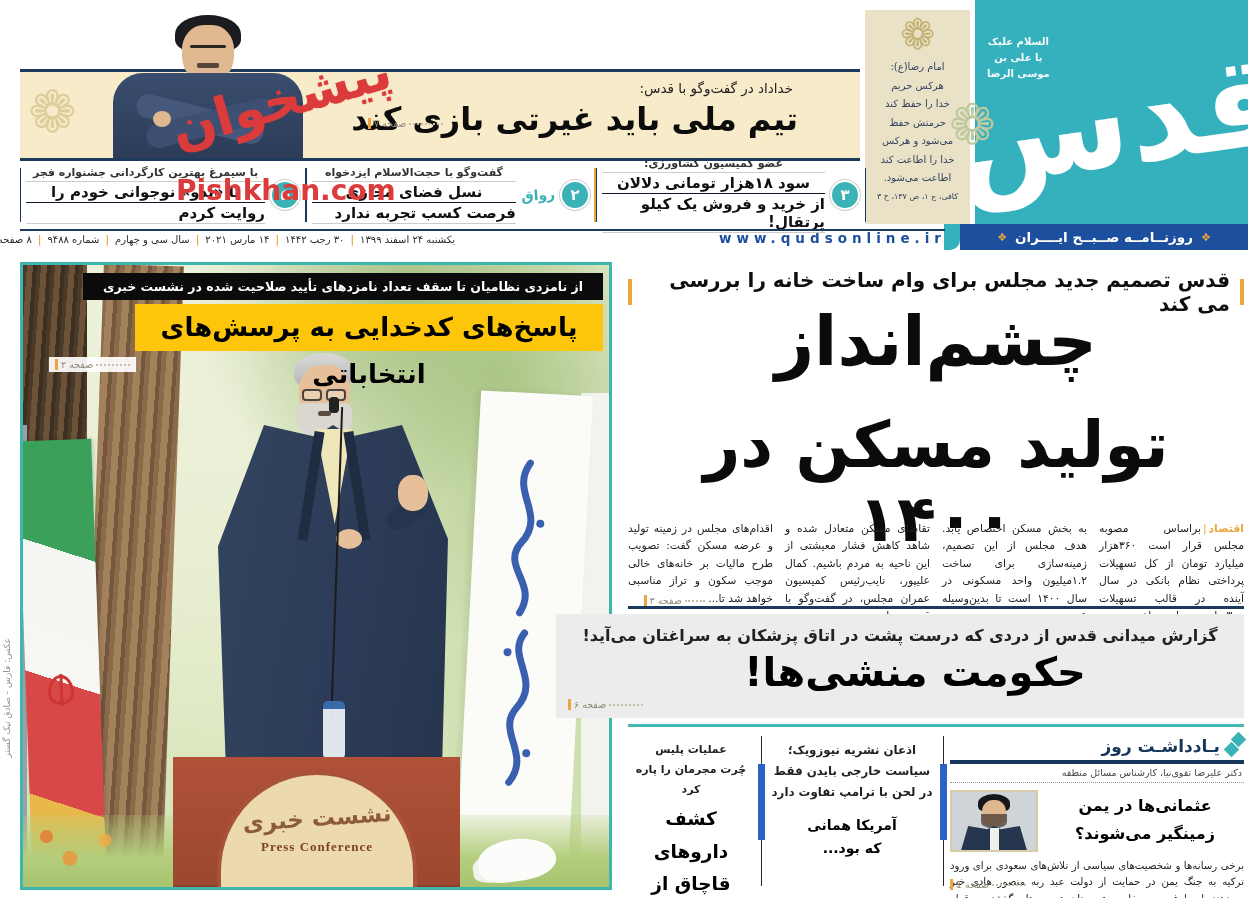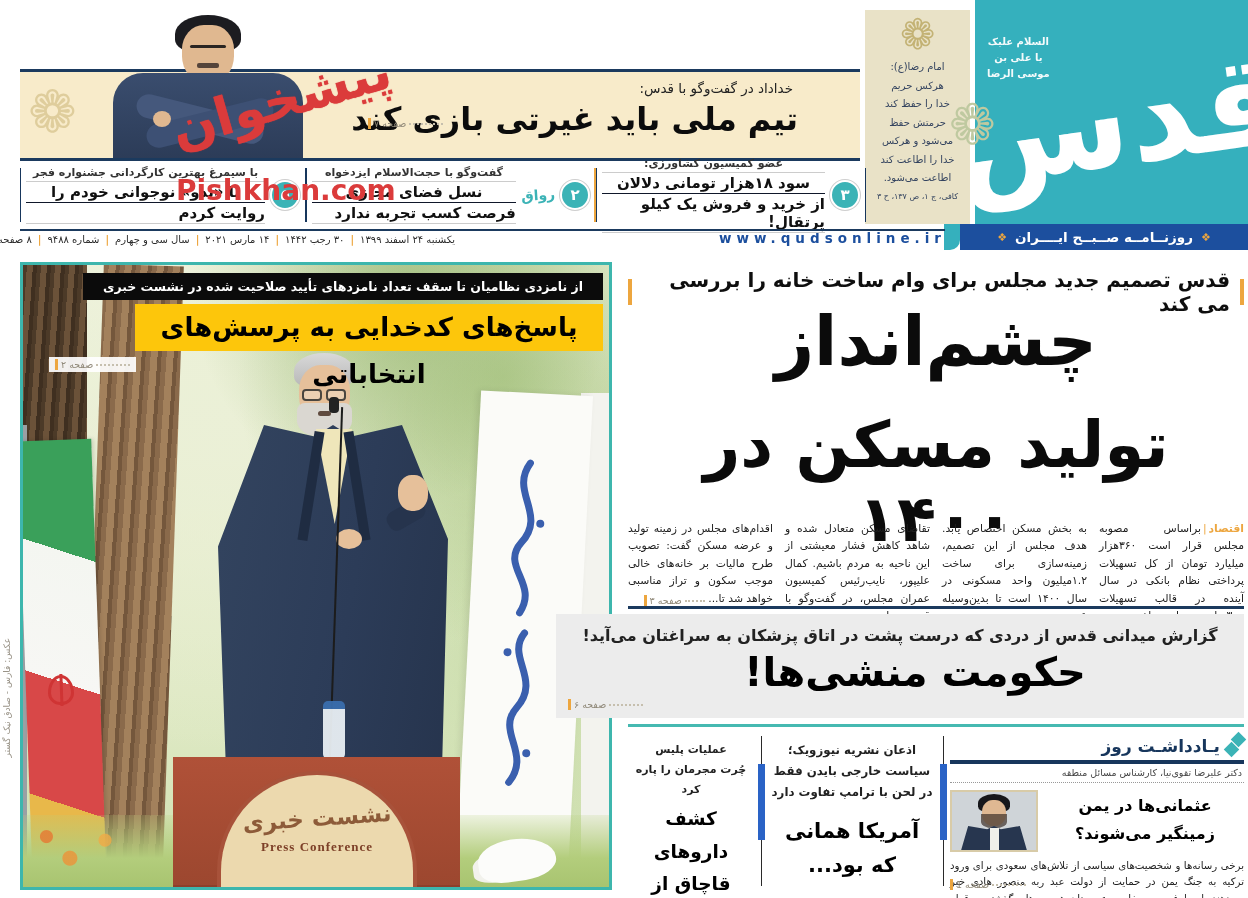--- a/index.html
+++ b/index.html
@@ -185,21 +185,21 @@
   .note-photo{width:88px;height:62px;background:#cfd4d8;border:2px solid #d8cba8;position:relative;overflow:hidden;flex:0 0 auto;}
   .np-hair{position:absolute;left:26px;top:2px;width:32px;height:18px;background:#17171a;border-radius:50% 50% 30% 30%;}
   .np-face{position:absolute;left:30px;top:8px;width:24px;height:26px;background:#dfb892;border-radius:45%;}
   .np-beard{position:absolute;left:29px;top:22px;width:26px;height:14px;background:#3d3129;border-radius:0 0 45% 45%;opacity:.7;}
   .np-suit{position:absolute;left:8px;top:34px;width:68px;height:28px;background:#27364f;clip-path:polygon(12% 0,40% 12%,50% 0,60% 12%,88% 0,100% 100%,0 100%);}
   .np-shirt{position:absolute;left:38px;top:36px;width:9px;height:24px;background:#f0f0ea;}
   .note-body{font-size:10.2px;line-height:1.6;text-align:justify;color:#222;margin-top:6px;}
   .note-page{position:absolute;left:0;bottom:0;}
   .us-col{position:absolute;right:308px;top:6px;width:168px;text-align:center;}
   .col-kicker{font-size:11.8px;font-weight:bold;color:#222;white-space:pre-line;line-height:1.8;}
-  .us-headline{font-size:21px;font-weight:900;color:#000;white-space:pre-line;line-height:1.65;margin-top:10px;}
+  .us-headline{font-size:14px;font-weight:900;color:#000;white-space:pre-line;line-height:1.65;margin-top:10px;}
   .police-col{position:absolute;right:490px;top:6px;width:126px;text-align:center;}
   .police-headline{font-size:18.5px;font-weight:900;color:#000;white-space:pre-line;line-height:1.75;margin-top:4px;}
 </style>
 </head>
 <body data-name="newspaper-front-page">
 
 <div class="abs masthead-logo" data-name="quds-logo-block">
   <div class="logo-word" data-name="quds-logo">قدس</div>
   <div class="salutation" data-name="salutation-text">السلام علیک
 یا علی بن

